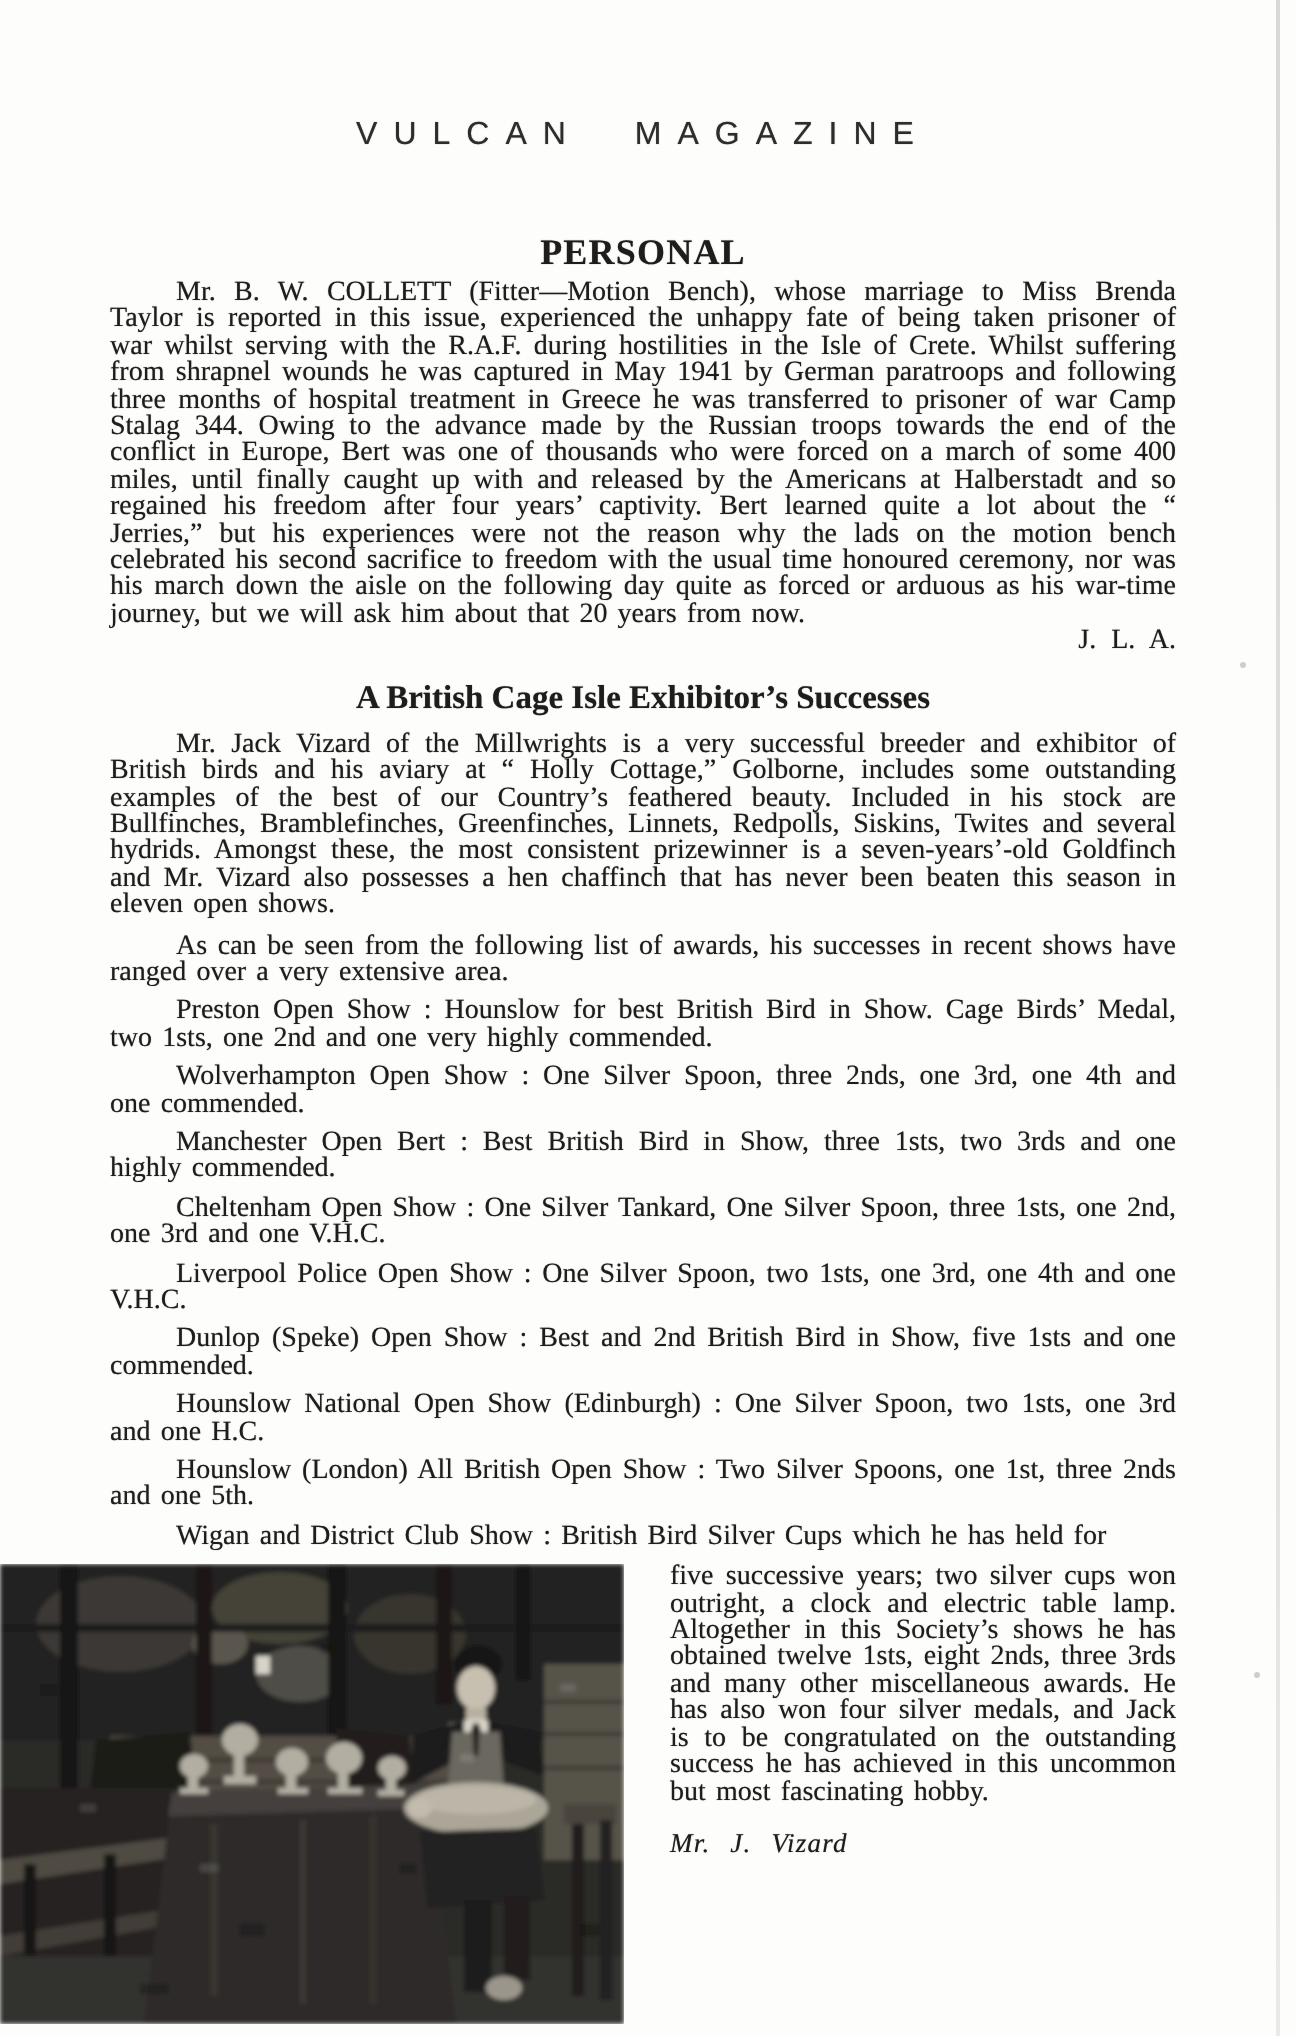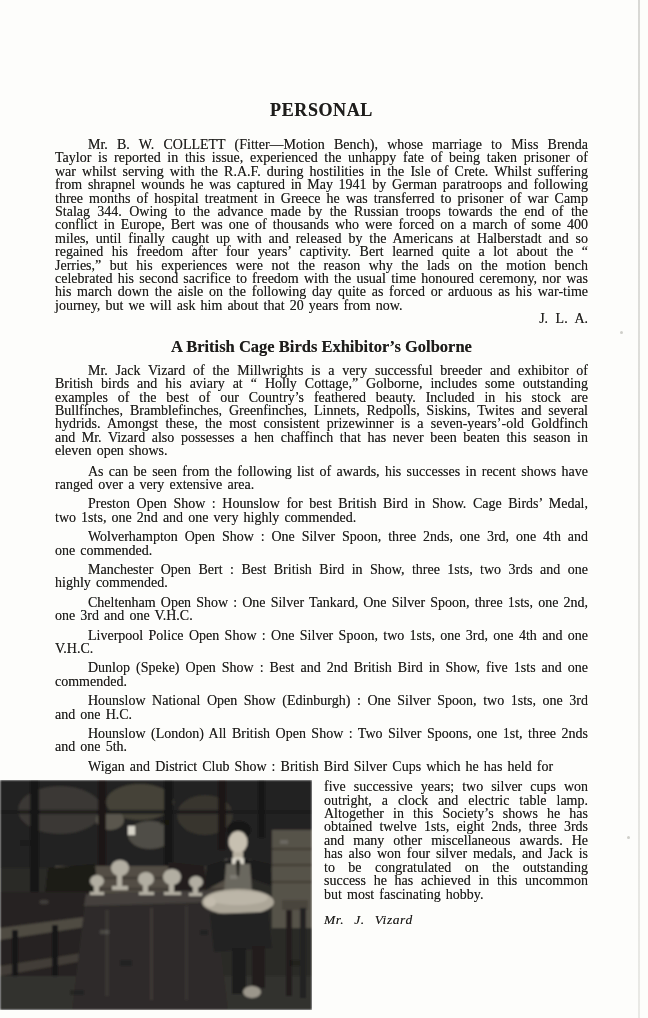--- a/index.html
+++ b/index.html
@@ -18,33 +18,33 @@
   }
   h1.personal-title{
     margin:40px 0 0;text-align:center;font-size:18px;line-height:20px;
     font-weight:bold;letter-spacing:.6px;
   }
   .bodytext{
     font-size:14px;line-height:13.4px;text-align:justify;margin:0;
     word-spacing:1.6px;
   }
   .indent{text-indent:33px;}
-  .p-personal{margin-top:18px;font-family:Liberation Serif, serif;}
+  .p-personal{margin-top:4px;font-family:Liberation Serif, serif;}
   .byline{line-height:13.4px;font-size:14px;text-align:right;margin:0;word-spacing:4px;}
   h2.cage-title{
     margin:11px 0 0;text-align:center;font-size:16.5px;line-height:20px;font-weight:bold;
   }
   .intro{margin-top:7px;}
   .awards-intro{margin-top:7px;}
   .award{margin-top:6px;}
   .wigan-lead{margin-top:6px;}
   .wrap-row{display:flex;margin:7px 0 0 -55px;margin-right:-60px;}
   .photo-col{flex:0 0 312px;width:312px;height:230px;}
   .photo-frame{width:312px;height:230px;display:block;}
-  .side-col{flex:1;padding-left:12px;padding-right:60px;box-sizing:border-box;}
+  .side-col{flex:1;padding-left:23px;padding-right:60px;box-sizing:border-box;}
   .caption{
     margin:12px 0 0;font-style:italic;font-size:13.5px;line-height:14px;
     word-spacing:6px;letter-spacing:.6px;
   }
   .edge-line{
     position:absolute;left:638px;top:0;width:2px;height:1018px;
     background:linear-gradient(#d2d2ce,#dcdcd8 60%,#e6e6e2);opacity:.85;
   }
   .dust{position:absolute;width:3px;height:3px;border-radius:50%;background:#cfcfca;}
   .dust-1{left:620px;top:331px;}
@@ -52,26 +52,27 @@
 </style>
 </head>
 <body>
 
 <div class="page">
   <div class="edge-line"></div>
   <div class="dust dust-1"></div>
   <div class="dust dust-2"></div>
 
   <div class="content">
+    <div class="masthead">VULCAN MAGAZINE</div>
 
     <h1 class="personal-title">PERSONAL</h1>
     <p class="bodytext indent p-personal">Mr. B. W. COLLETT (Fitter—Motion Bench), whose marriage to Miss Brenda Taylor is reported in this issue, experienced the unhappy fate of being taken prisoner of war whilst serving with the R.A.F. during hostilities in the Isle of Crete.  Whilst suffering from shrapnel wounds he was captured in May 1941 by German paratroops and following three months of hospital treatment in Greece he was transferred to prisoner of war Camp Stalag 344.  Owing to the advance made by the Russian troops towards the end of the conflict in Europe, Bert was one of thousands who were forced on a march of some 400 miles, until finally caught up with and released by the Americans at Halberstadt and so regained his freedom after four years’ captivity.  Bert learned quite a lot about the “ Jerries,” but his experiences were not the reason why the lads on the motion bench celebrated his second sacrifice to freedom with the usual time honoured ceremony, nor was his march down the aisle on the following day quite as forced or arduous as his war-time journey, but we will ask him about that 20 years from now.</p>
     <p class="byline">J. L. A.</p>
 
-    <h2 class="cage-title">A British Cage Birds Exhibitor’s Golborne</h2>
+    <h2 class="cage-title">A British Cage Isle Exhibitor’s Successes</h2>
     <p class="bodytext indent intro">Mr. Jack Vizard of the Millwrights is a very successful breeder and exhibitor of British birds and his aviary at “ Holly Cottage,” Golborne, includes some outstanding examples of the best of our Country’s feathered beauty.  Included in his stock are Bullfinches, Bramblefinches, Greenfinches, Linnets, Redpolls, Siskins, Twites and several hydrids.  Amongst these, the most consistent prizewinner is a seven-years’-old Goldfinch and Mr. Vizard also possesses a hen chaffinch that has never been beaten this season in eleven open shows.</p>
     <p class="bodytext indent awards-intro">As can be seen from the following list of awards, his successes in recent shows have ranged over a very extensive area.</p>
 
     <p class="bodytext indent award">Preston Open Show :  Hounslow for best British Bird in Show.  Cage Birds’ Medal, two 1sts, one 2nd and one very highly commended.</p>
     <p class="bodytext indent award">Wolverhampton Open Show :  One Silver Spoon, three 2nds, one 3rd, one 4th and one commended.</p>
     <p class="bodytext indent award">Manchester Open Bert :  Best British Bird in Show, three 1sts, two 3rds and one highly commended.</p>
     <p class="bodytext indent award">Cheltenham Open Show :  One Silver Tankard, One Silver Spoon, three 1sts, one 2nd, one 3rd and one V.H.C.</p>
     <p class="bodytext indent award">Liverpool Police Open Show :  One Silver Spoon, two 1sts, one 3rd, one 4th and one V.H.C.</p>
     <p class="bodytext indent award">Dunlop (Speke) Open Show :  Best and 2nd British Bird in Show, five 1sts and one commended.</p>
     <p class="bodytext indent award">Hounslow National Open Show (Edinburgh) :  One Silver Spoon, two 1sts, one 3rd and one H.C.</p>

